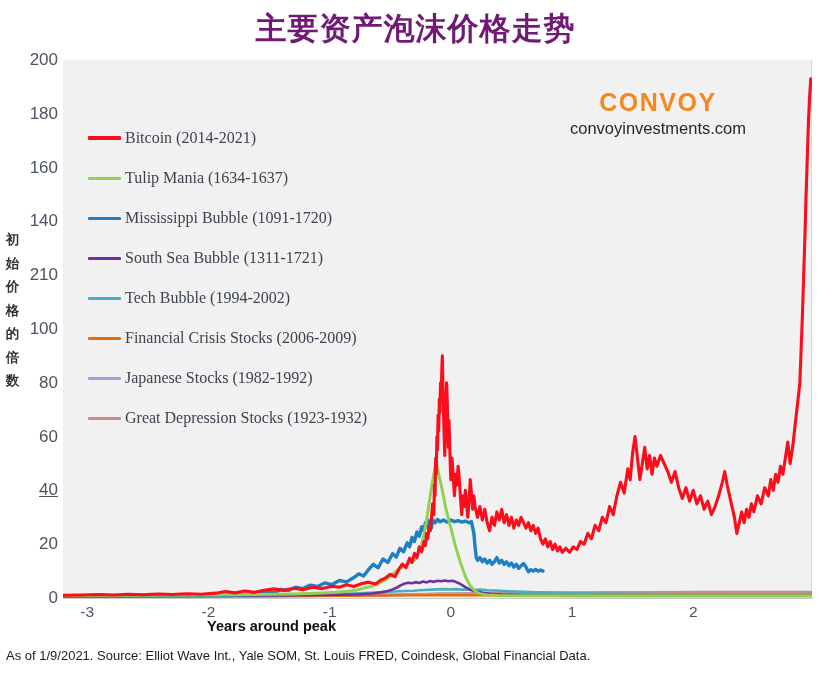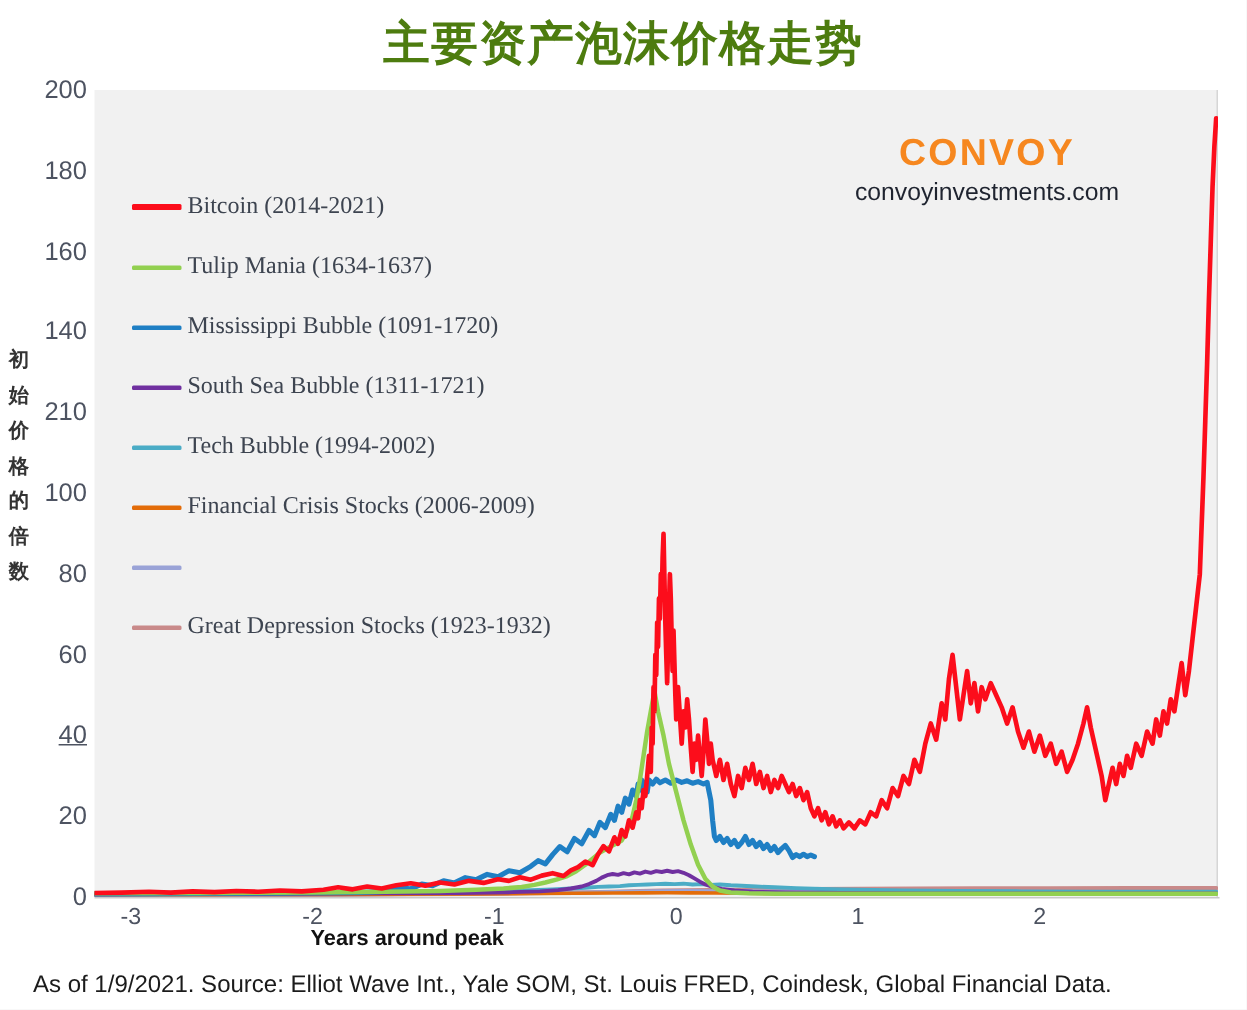--- a/index.html
+++ b/index.html
@@ -12,21 +12,21 @@
   }
   #chart-root{position:absolute;left:0;top:0;width:831px;height:673px;}
 
   
   .chart-title{
     position:absolute;left:0;top:8px;width:831px;
     text-align:center;
     font-family:"Liberation Serif",serif;
     font-weight:bold;
     font-size:31px;
-    color:#4d7c0f;
+    color:#701a75;
     letter-spacing:1px;
   }
 
   
   .plot-area{
     position:absolute;
     left:63px;top:60px;
     width:749px;height:538px;
     background:#f1f1f1;
     border-right:1px solid #d6d6d6;
@@ -130,24 +130,23 @@
     margin-top:2px;
     font-size:16.5px;
     color:#1f2430;
     font-family:"Liberation Sans",sans-serif;
   }
 
   
   .footnote{
     position:absolute;
     left:6px;top:648px;
-    font-size:16px;
+    font-size:13px;
     color:#1b1b1b;
     white-space:nowrap;
-    margin-left:16px;
   }
 </style>
 </head>
 <body>
 
 <div id="chart-root">
 
   <div class="chart-title">主要资产泡沫价格走势</div>
 
   <div id="y-axis-ticks">
@@ -221,20 +220,21 @@
       <div class="legend-item">
         <div class="legend-swatch" style="background: rgb(75, 172, 198);"></div>
         <div class="legend-label">Tech Bubble (1994-2002)</div>
       </div>
       <div class="legend-item">
         <div class="legend-swatch" style="background: rgb(227, 108, 9);"></div>
         <div class="legend-label">Financial Crisis Stocks (2006-2009)</div>
       </div>
       <div class="legend-item">
         <div class="legend-swatch" style="background: rgb(154, 163, 215);"></div>
+        <div class="legend-label">Japanese Stocks (1982-1992)</div>
       </div>
       <div class="legend-item">
         <div class="legend-swatch" style="background: rgb(201, 138, 138);"></div>
         <div class="legend-label">Great Depression Stocks (1923-1932)</div>
       </div>
     </div>
 
   <div class="brand">
     <div class="brand-name">CONVOY</div>
     <div class="brand-url">convoyinvestments.com</div>

